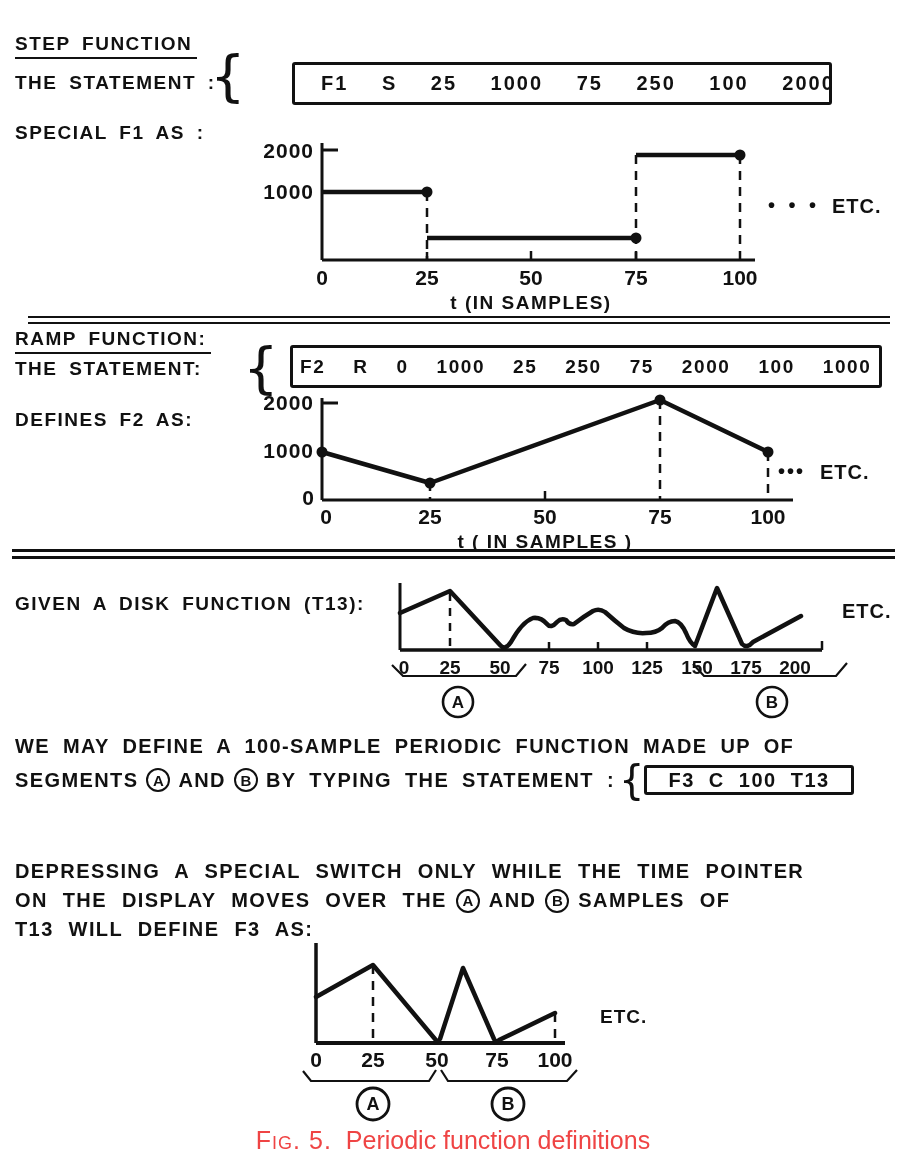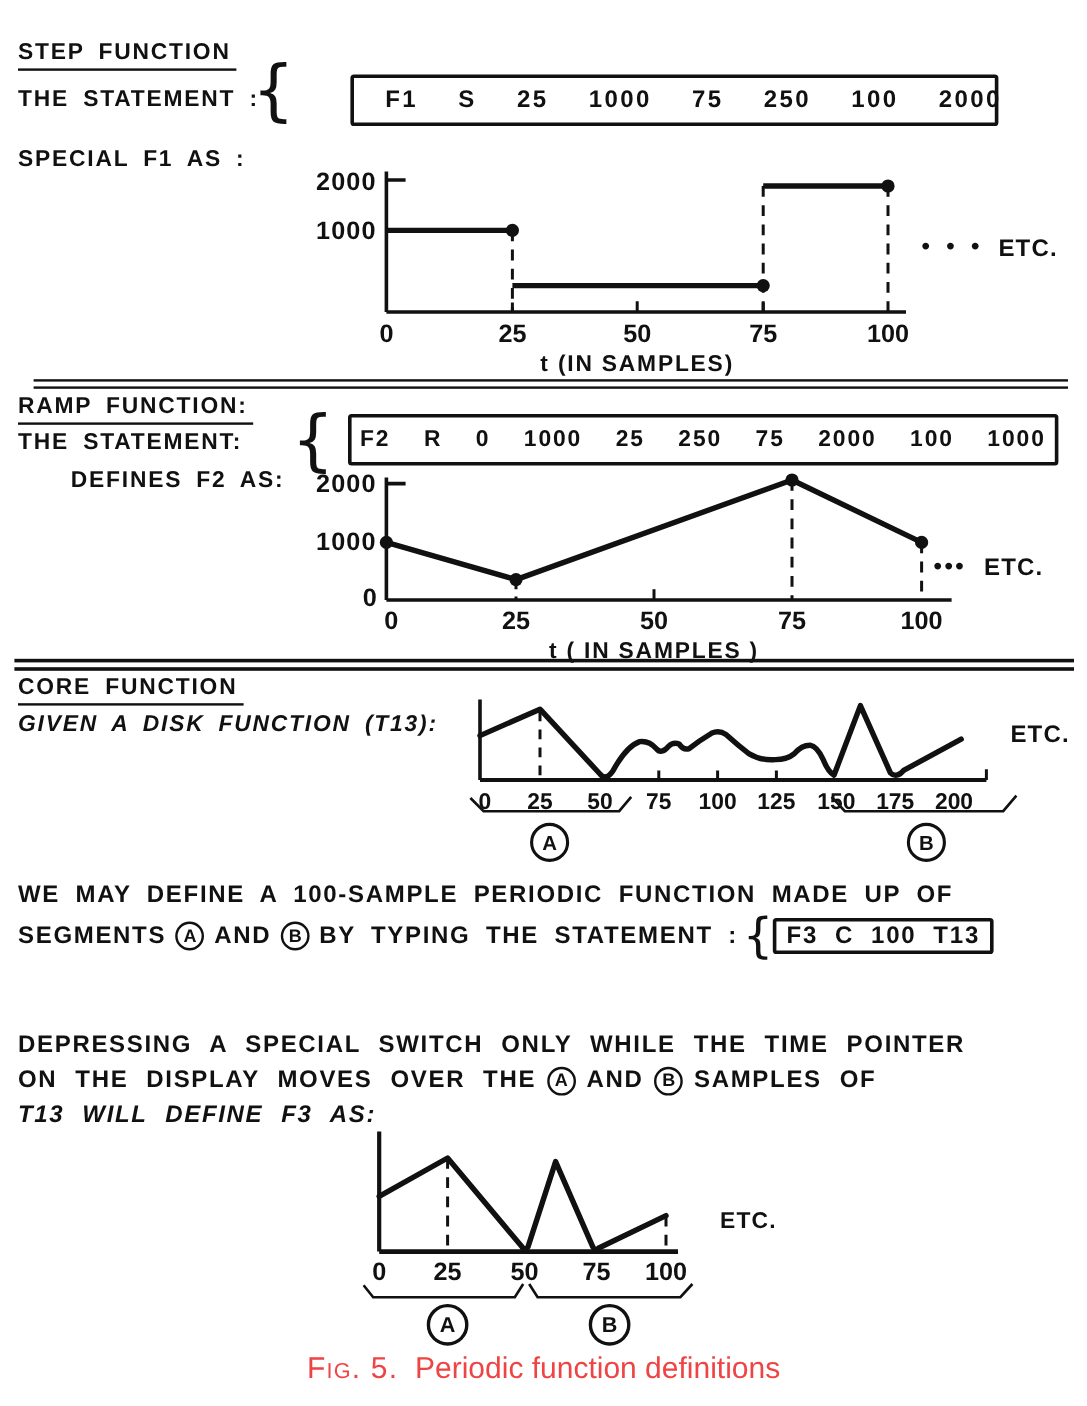--- a/index.html
+++ b/index.html
@@ -64,21 +64,21 @@
   </svg>
 
   <div class="abs divider-thin" style="left:28px;top:316px;width:862px;"></div>
 
   <div class="abs hd title" style="left:15px;top:328px;">RAMP FUNCTION:</div>
   <div class="abs hd" style="left:15px;top:358px;">THE STATEMENT:</div>
   <div class="abs brace" style="left:243px;top:340px;font-size:56px;">{</div>
   <div class="abs stmtbox" style="left:290px;top:345px;width:592px;height:43px;font-size:19px;letter-spacing:1.6px;word-spacing:21px;padding-left:7px;">
     <span>F2 R 0 1000 25 250 75 2000 100 1000</span>
   </div>
-  <div class="abs hd" style="left:15px;top:390px;margin-left:44px;">DEFINES F2 AS:</div>
+  <div class="abs hd" style="left:15px;top:409px;">DEFINES F2 AS:</div>
 
   <svg class="abs" style="left:248px;top:388px;" width="658" height="172" viewBox="0 0 658 172">
     <line x1="74" y1="10" x2="74" y2="112" stroke="#111" stroke-width="3"></line>
     <line x1="74" y1="112" x2="545" y2="112" stroke="#111" stroke-width="3"></line>
     <line x1="74" y1="15" x2="90" y2="15" stroke="#111" stroke-width="3"></line>
     <line x1="297" y1="112" x2="297" y2="103" stroke="#111" stroke-width="2.5"></line>
     <line x1="182" y1="95" x2="182" y2="112" stroke="#111" stroke-width="2.5" stroke-dasharray="8 6"></line>
     <line x1="412" y1="12" x2="412" y2="112" stroke="#111" stroke-width="2.5" stroke-dasharray="9 7"></line>
     <line x1="520" y1="64" x2="520" y2="112" stroke="#111" stroke-width="2.5" stroke-dasharray="9 7"></line>
     <polyline points="74,64 182,95 412,12 520,64" fill="none" stroke="#111" stroke-width="4.5" stroke-linejoin="round"></polyline>
@@ -94,22 +94,21 @@
     <text x="297" y="136" font-size="21" text-anchor="middle">50</text>
     <text x="412" y="136" font-size="21" text-anchor="middle">75</text>
     <text x="520" y="136" font-size="21" text-anchor="middle">100</text>
     <text x="297" y="160" font-size="19" text-anchor="middle" letter-spacing="1.5">t ( IN SAMPLES )</text>
     <text x="530" y="90" font-size="20" letter-spacing="2">•••</text>
     <text x="572" y="91" font-size="20" letter-spacing="1">ETC.</text>
   </svg>
 
   <div class="abs divider-thick" style="left:12px;top:549px;width:883px;"></div>
 
-  <div class="abs hd title" style="left:15px;top:562px;">CORE FUNCTION</div>
-  <div class="abs hd" style="left:15px;top:593px;font-style:italic;">GIVEN A DISK FUNCTION (T13):</div>
+  <div class="abs hd" style="left:15px;top:593px;">GIVEN A DISK FUNCTION (T13):</div>
 
   <svg class="abs" style="left:388px;top:576px;" width="518" height="166" viewBox="0 0 518 166">
     <line x1="12" y1="7" x2="12" y2="74" stroke="#111" stroke-width="3"></line>
     <line x1="12" y1="74" x2="434" y2="74" stroke="#111" stroke-width="3.5"></line>
     <line x1="434" y1="74" x2="434" y2="65" stroke="#111" stroke-width="2.5"></line>
     <line x1="161" y1="74" x2="161" y2="66" stroke="#111" stroke-width="2.5"></line>
     <line x1="210" y1="74" x2="210" y2="66" stroke="#111" stroke-width="2.5"></line>
     <line x1="259" y1="74" x2="259" y2="66" stroke="#111" stroke-width="2.5"></line>
     <line x1="62" y1="17" x2="62" y2="74" stroke="#111" stroke-width="2.5" stroke-dasharray="8 7"></line>
     <path d="M12,37 L62,15 L112,69 Q117,75 123,66 Q134,46 145,42 Q153,41 159,48 Q163,53 169,46 Q173,42 178,44 Q181,49 186,48 Q195,41 205,35 Q211,32 217,36 Q227,45 236,52 Q246,58 258,57 Q268,57 274,52 Q280,45 287,45 Q293,46 298,57 Q302,67 307,70 L329,12 L354,68 Q359,73 365,66 L413,40" fill="none" stroke="#111" stroke-width="4.5" stroke-linejoin="round" stroke-linecap="round"></path>
@@ -133,36 +132,36 @@
 
   <div class="abs" style="left:15px;top:735px;width:885px;">
     <div class="para">WE MAY DEFINE A 100-SAMPLE PERIODIC FUNCTION MADE UP OF</div>
     <div class="row" style="margin-top:5px;height:34px;">
       <span class="para">SEGMENTS</span>
       <span class="circ" style="margin:0 8px;">A</span>
       <span class="para">AND</span>
       <span class="circ" style="margin:0 8px;">B</span>
       <span class="para">BY TYPING THE STATEMENT :</span>
       <span class="brace" style="font-size:40px;margin-left:4px;">{</span>
-      <span class="stmtbox" style="height:30px;font-size:20px;letter-spacing:1.5px;word-spacing:7px;padding:0 8px;border-width:3px;">
+      <span class="stmtbox" style="height:30px;font-size:20px;letter-spacing:1.5px;word-spacing:7px;padding:0 21px;border-width:3px;">
         <span>F3 C 100 T13</span>
       </span>
     </div>
   </div>
 
   <div class="abs" style="left:15px;top:860px;width:885px;">
     <div class="para" style="word-spacing:8px;">DEPRESSING A SPECIAL SWITCH ONLY WHILE THE TIME POINTER</div>
     <div class="row" style="margin-top:4px;height:27px;">
       <span class="para" style="word-spacing:8px;">ON THE DISPLAY MOVES OVER THE</span>
       <span class="circ" style="margin:0 9px;">A</span>
       <span class="para" style="word-spacing:8px;">AND</span>
       <span class="circ" style="margin:0 9px;">B</span>
       <span class="para" style="word-spacing:8px;">SAMPLES OF</span>
     </div>
-    <div class="para" style="margin-top:4px;word-spacing:8px;font-style:italic;">T13 WILL DEFINE F3 AS:</div>
+    <div class="para" style="margin-top:4px;word-spacing:8px;">T13 WILL DEFINE F3 AS:</div>
   </div>
 
   <svg class="abs" style="left:290px;top:938px;" width="400" height="195" viewBox="0 0 400 195">
     <line x1="26" y1="5" x2="26" y2="105" stroke="#111" stroke-width="3.5"></line>
     <line x1="26" y1="105" x2="275" y2="105" stroke="#111" stroke-width="4"></line>
     <line x1="83" y1="27" x2="83" y2="105" stroke="#111" stroke-width="2.5" stroke-dasharray="9 7"></line>
     <line x1="265" y1="75" x2="265" y2="105" stroke="#111" stroke-width="2.5" stroke-dasharray="9 7"></line>
     <path d="M26,59 L83,27 L145,101 Q147,105 150,101 L173,30 L204,101 Q206,105 209,102 L265,75" fill="none" stroke="#111" stroke-width="4.5" stroke-linejoin="round" stroke-linecap="round"></path>
     <text x="26" y="129" font-size="21" text-anchor="middle">0</text>
     <text x="83" y="129" font-size="21" text-anchor="middle">25</text>

